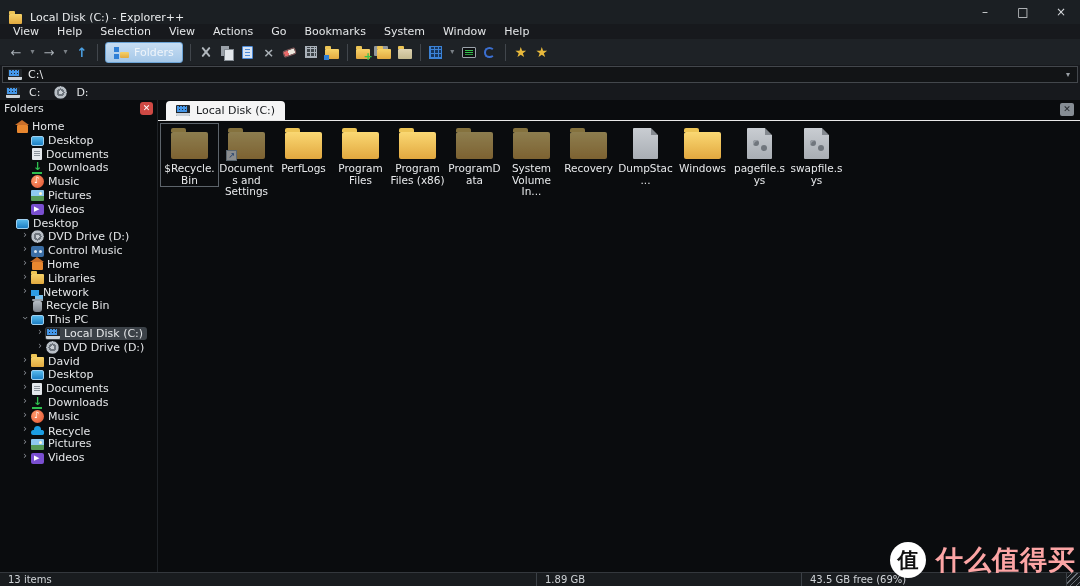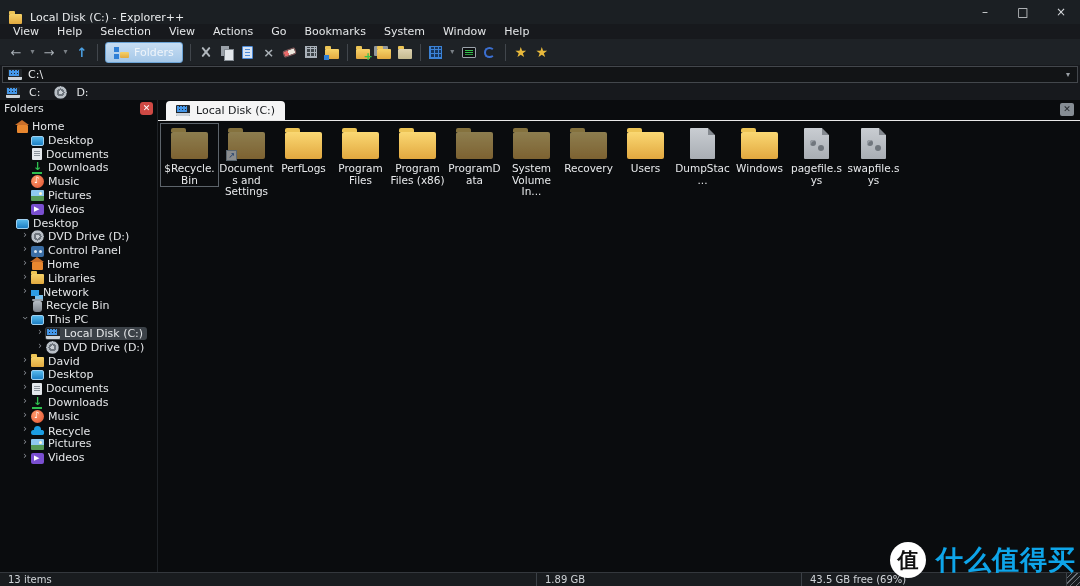--- a/index.html
+++ b/index.html
@@ -137,21 +137,21 @@
   
   .statusbar { height:16px; background:#191c1f; border-top:1px solid #34383d; display:flex; }
   .status-panel { font-size:10px; color:#d0d4d8; line-height:14px; padding-left:8px; border-right:1px solid #3c4147; border-bottom:1px solid #4a4f55; }
   .sp1 { width:537px; } .sp2 { width:265px; } .sp3 { flex:1; }
   .grip { width:13px; border-bottom:1px solid #4a4f55;
     background:repeating-linear-gradient(135deg,transparent 0 3px,#6a7077 3px 4px); }
 
   
   .watermark { position:absolute; right:4px; bottom:8px; display:flex; align-items:center; gap:10px; z-index:10; }
   .wm-logo { width:36px; height:36px; border-radius:50%; background:#fff; color:#111; font-size:21px; font-weight:bold; display:flex; align-items:center; justify-content:center; }
-  .wm-text { color:#0ea5e9; font-size:27px; font-weight:bold; letter-spacing:1px; }
+  .wm-text { color:#fca5a5; font-size:27px; font-weight:bold; letter-spacing:1px; }
 </style>
 </head>
 <body>
 
 <div class="window">
 
   <div class="titlebar">
     <span class="tbi i-folder-sm" style="width:13px"></span>
     <span class="title-text">Local Disk (C:) - Explorer++</span>
     <div class="win-controls">
@@ -335,21 +335,21 @@
             <span class="exp">›</span>
             <span class="tree-sel">
               <span class="ti t-dvd"></span>
               <span class="tree-label">DVD Drive (D:)</span>
             </span>
           </div>
           <div class="tree-row" style="padding-left: 20px;">
             <span class="exp">›</span>
             <span class="tree-sel">
               <span class="ti t-controlpanel"></span>
-              <span class="tree-label">Control Panel</span>
+              <span class="tree-label">Control Music</span>
             </span>
           </div>
           <div class="tree-row" style="padding-left: 20px;">
             <span class="exp">›</span>
             <span class="tree-sel">
               <span class="ti t-home"></span>
               <span class="tree-label">Home</span>
             </span>
           </div>
           <div class="tree-row" style="padding-left: 20px;">
@@ -507,26 +507,20 @@
             <div class="name">System Volume In...</div>
           </div>
           <div class="cell">
             <div class="icon-box">
               <span class="fi f-folder dim"></span>
             </div>
             <div class="name">Recovery</div>
           </div>
           <div class="cell">
             <div class="icon-box">
-              <span class="fi f-folder"></span>
-            </div>
-            <div class="name">Users</div>
-          </div>
-          <div class="cell">
-            <div class="icon-box">
               <span class="fi f-file"></span>
             </div>
             <div class="name">DumpStac...</div>
           </div>
           <div class="cell">
             <div class="icon-box">
               <span class="fi f-folder"></span>
             </div>
             <div class="name">Windows</div>
           </div>

